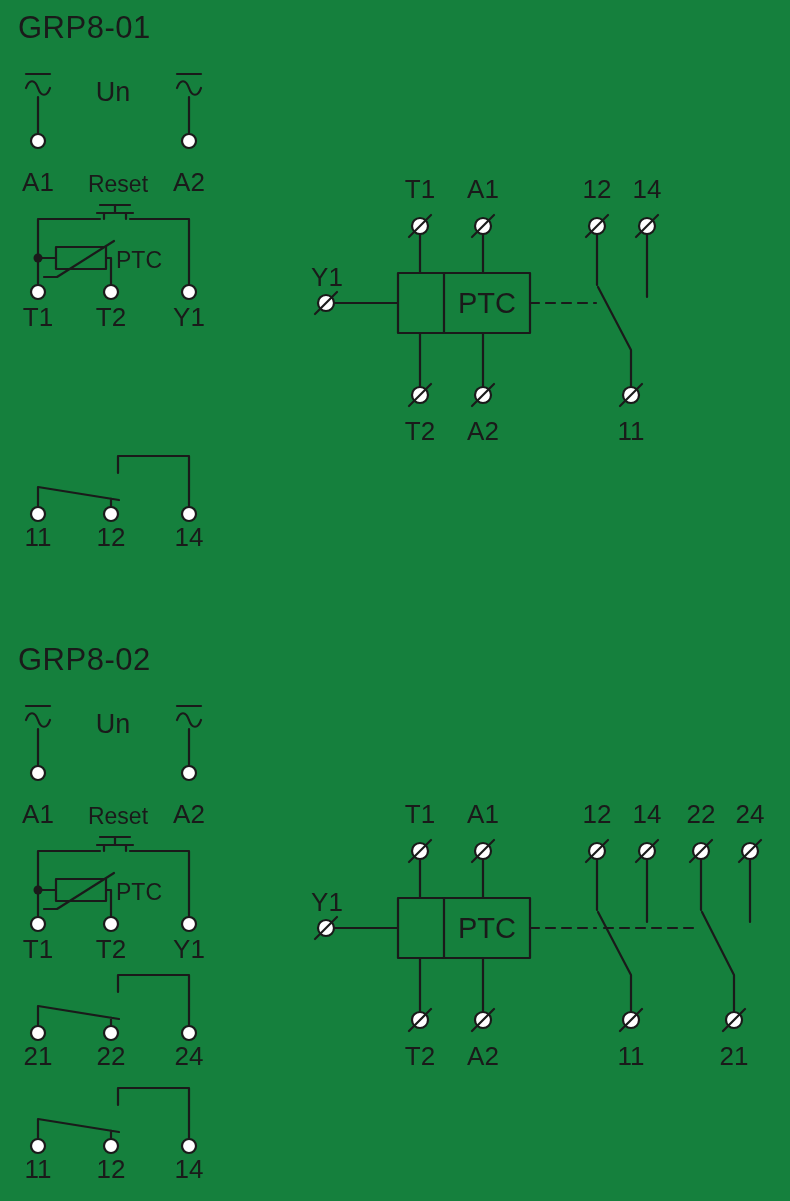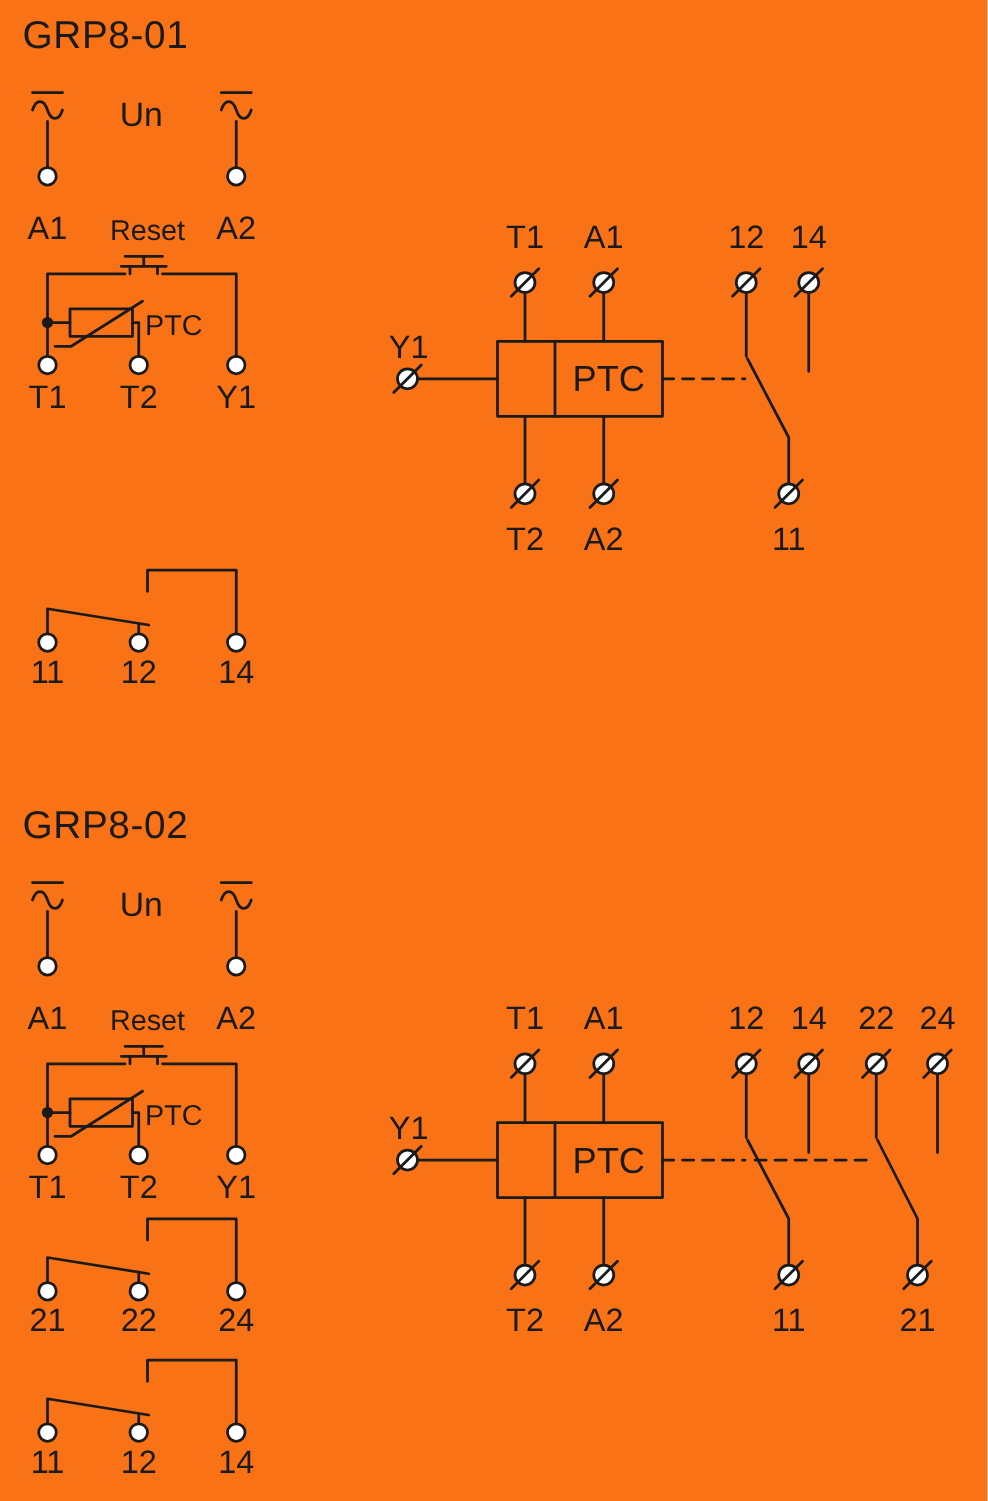--- a/index.html
+++ b/index.html
@@ -1,17 +1,17 @@
 <!DOCTYPE html>
 <html><head>
 <meta charset="utf-8">
 <style>
   * { margin:0; padding:0; box-sizing:border-box; }
   html,body { background:#ffffff; }
-  .canvas { position:relative; width:790px; height:1201px; background:#f97316;
+  .canvas { position:relative; width:790px; height:1201px; background:#15803d;
             font-family:"Liberation Sans","DejaVu Sans",sans-serif; overflow:hidden; }
   svg { display:block; }
   svg text { stroke:none; fill:#1a1a1a; text-anchor:middle;
              font-family:"Liberation Sans","DejaVu Sans",sans-serif; }
   .title  { font-size:31px; letter-spacing:.5px; text-anchor:start; }
   .lbl    { font-size:26px; }
   .sm     { font-size:23px; }
   .un     { font-size:27px; }
   .ptcbox { font-size:29px; }
   .ta-s   { text-anchor:start; }

